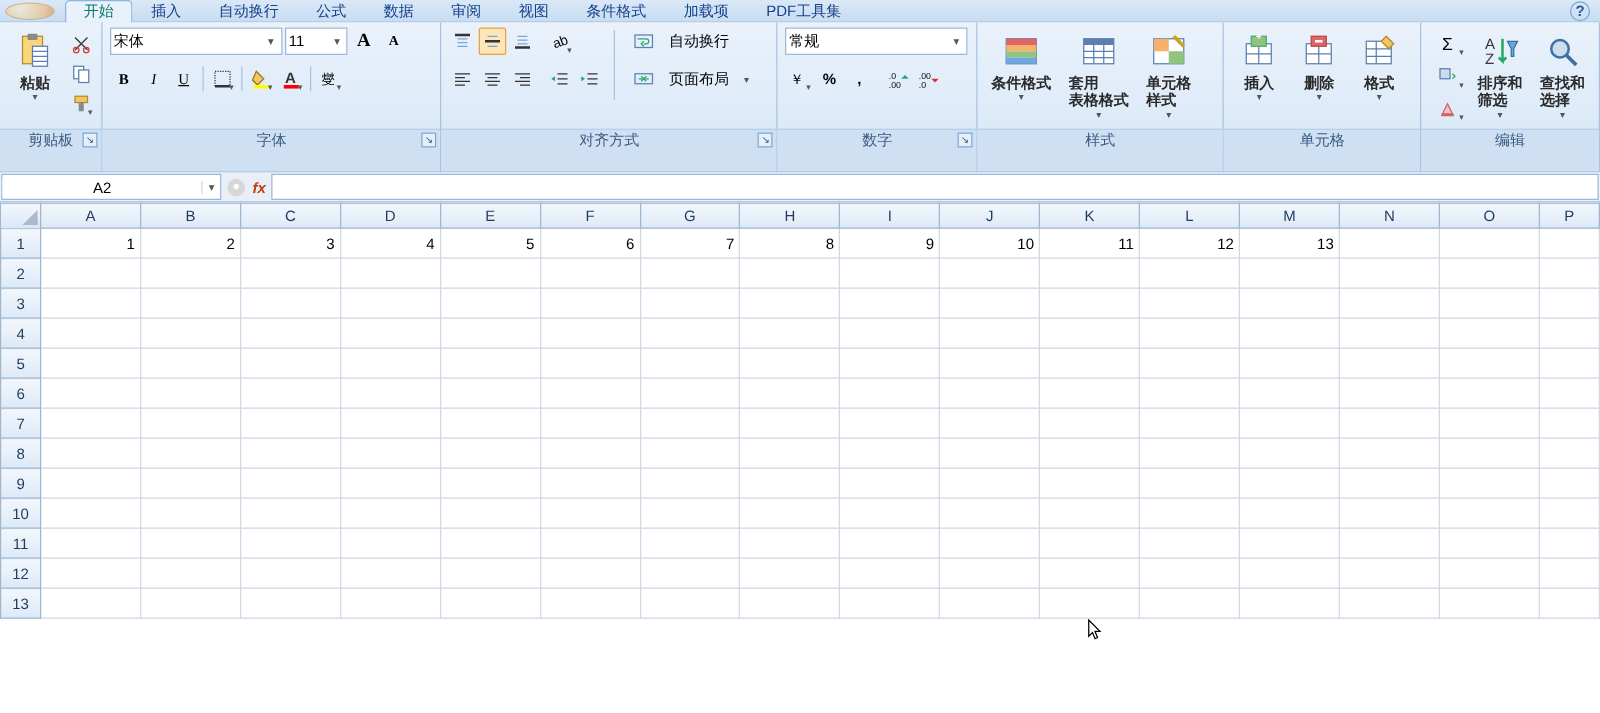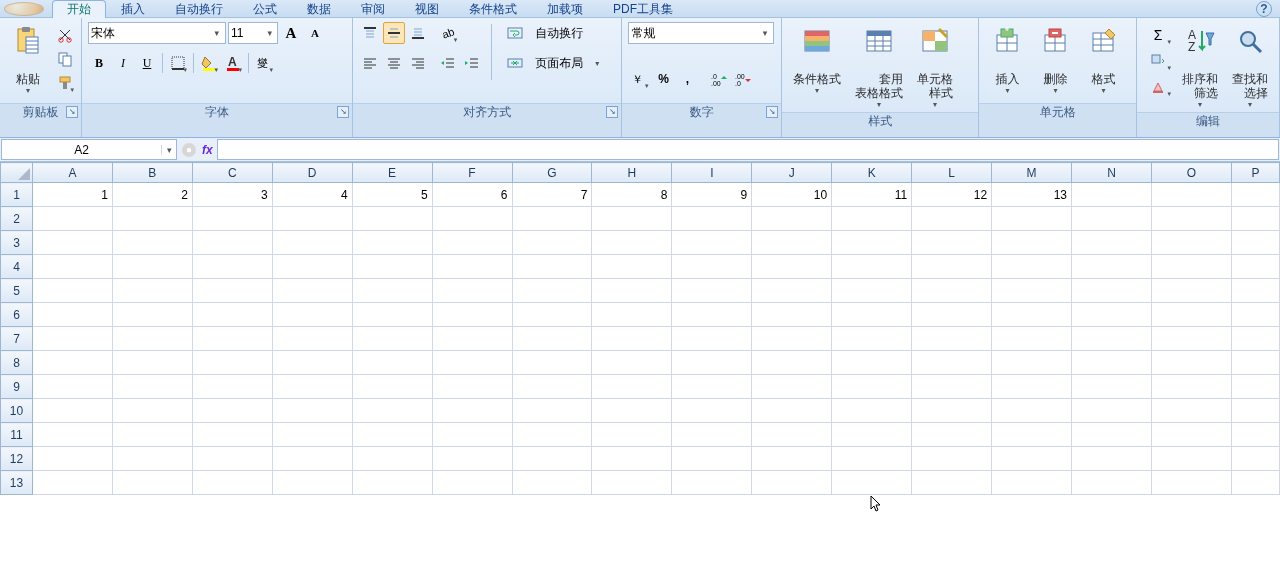--- a/index.html
+++ b/index.html
@@ -14,42 +14,42 @@
 
   
   .ribbon { height: 120px; background: linear-gradient(#eaf2fb, #d6e6f7); display: flex; border-bottom: 1px solid #8db2e3; }
   .group { border-right: 1px solid #a8c3e2; display: flex; flex-direction: column; position: relative; }
   .group-body { flex: 1; display: flex; align-items: flex-start; padding: 4px 6px 0 6px; gap: 4px; }
   .group-title { height: 34px; text-align: center; color: #3b5a82; font-size: 12px; background: #cfe0f3; border-top: 1px solid #b6cfea; position: relative; }
   .group-launcher { position: absolute; right: 3px; top: 2px; width: 12px; height: 12px; border: 1px solid #7aa4d6; background: #e5effa; font-size: 8px; line-height: 10px; text-align: center; color:#3b5a82; cursor:pointer; }
 
   .big-btn { display: flex; flex-direction: column; align-items: center; justify-content: flex-start; padding: 2px 4px; border: 1px solid transparent; border-radius: 3px; cursor: pointer; min-width: 44px; }
   .big-btn .ico { width: 32px; height: 32px; display:flex; align-items:center; justify-content:center; }
-  .big-btn .lbl { font-size: 12px; color: #2b2b2b; text-align: right; line-height: 14px; margin-top: 15px; white-space: pre; }
+  .big-btn .lbl { font-size: 12px; color: #2b2b2b; text-align: left; line-height: 14px; margin-top: 2px; white-space: pre; font-weight: bold; }
   .big-btn .dd { font-size: 8px; color:#555; }
 
   .col { display:flex; flex-direction:column; gap:2px; }
   .row { display:flex; align-items:center; gap:2px; }
 
   .combo { height: 22px; background: #fff; border: 1px solid #9bb7d9; display: flex; align-items: center; padding: 0 2px; }
   .combo input { border: none; outline: none; font-size: 12px; width: 100%; background: transparent; }
   .combo .caret { width: 14px; text-align: center; color:#555; font-size:9px; cursor:pointer; }
 
   .icon-btn { width: 22px; height: 22px; border: 1px solid transparent; border-radius:2px; display:flex; align-items:center; justify-content:center; cursor:pointer; position:relative; }
   .icon-btn.active { border-color:#e4a43a; background:#fde7b8; }
   .icon-btn.split::after { content:"▾"; position:absolute; right:1px; bottom:-1px; font-size:7px; color:#555; }
   .wide-btn { height:22px; padding:0 6px; display:flex; align-items:center; gap:12px; border:1px solid transparent; border-radius:2px; cursor:pointer; }
 
   
   .formula-bar { height: 24px; display:flex; align-items:stretch; border-bottom:1px solid #a7c0de; background:#e8eff8; }
   .namebox { width: 176px; display:flex; align-items:center; background:#fff; border:1px solid #9bb7d9; margin:1px; }
   .namebox input { border:none; outline:none; width:100%; padding:0 6px; text-align:center; font-size:12px; }
   .namebox .caret { width:16px; text-align:center; font-size:9px; color:#555; border-left:1px solid #cfd9e6; cursor:pointer; }
   .fxbtns { display:flex; align-items:center; padding:0 4px; gap:6px; }
-  .fxbtns span { color:#6d28d9; cursor:default; }
+  .fxbtns span { color:#c2410c; cursor:default; }
   .fx-label { font-style:italic; font-weight:bold; color:#333; }
   .formula-input { flex:1; background:#fff; border:1px solid #9bb7d9; margin:1px 1px 1px 0; }
 
   
   .grid-wrap { height: calc(570px - 18px - 120px - 24px); overflow:hidden; position:relative; }
   table.grid { border-collapse: collapse; table-layout: fixed; }
   .corner { width:32px; height:20px; background:linear-gradient(#f3f7fc,#dae7f5); border:1px solid #9eb6ce; position:relative; }
   .corner::after { content:""; position:absolute; right:2px; bottom:2px; border:6px solid transparent; border-right-color:#aab9cb; border-bottom-color:#aab9cb; }
   th.colh { height:20px; background:linear-gradient(#f3f7fc,#dde9f7); border:1px solid #9eb6ce; color:#1f3b5f; font-weight:normal; font-size:12px; text-align:center; cursor:pointer; }
   th.rowh { width:32px; background:linear-gradient(#f3f7fc,#dde9f7); border:1px solid #9eb6ce; color:#1f3b5f; font-weight:normal; font-size:12px; text-align:center; cursor:pointer; }
@@ -250,21 +250,21 @@
             </svg>
           <span>页面布局</span>
           <span style="font-size:8px;color:#555">▾</span>
         </div>
       </div>
     </div>
     <div class="group-title"><span>对齐方式</span><div class="group-launcher">↘</div></div>
   </div>
 
   <div class="group" style="width:160px">
-    <div class="group-body col" style="gap:24px">
+    <div class="group-body col" style="gap:8px">
       <div class="combo" style="width:146px">
         <input value="常规" style="">
         <div class="caret">▾</div>
       </div>
       <div class="row">
         <div class="icon-btn split">
             <svg width="16" height="16">
               <text x="1" y="12" font-size="11">￥</text>
             </svg>
           </div>

